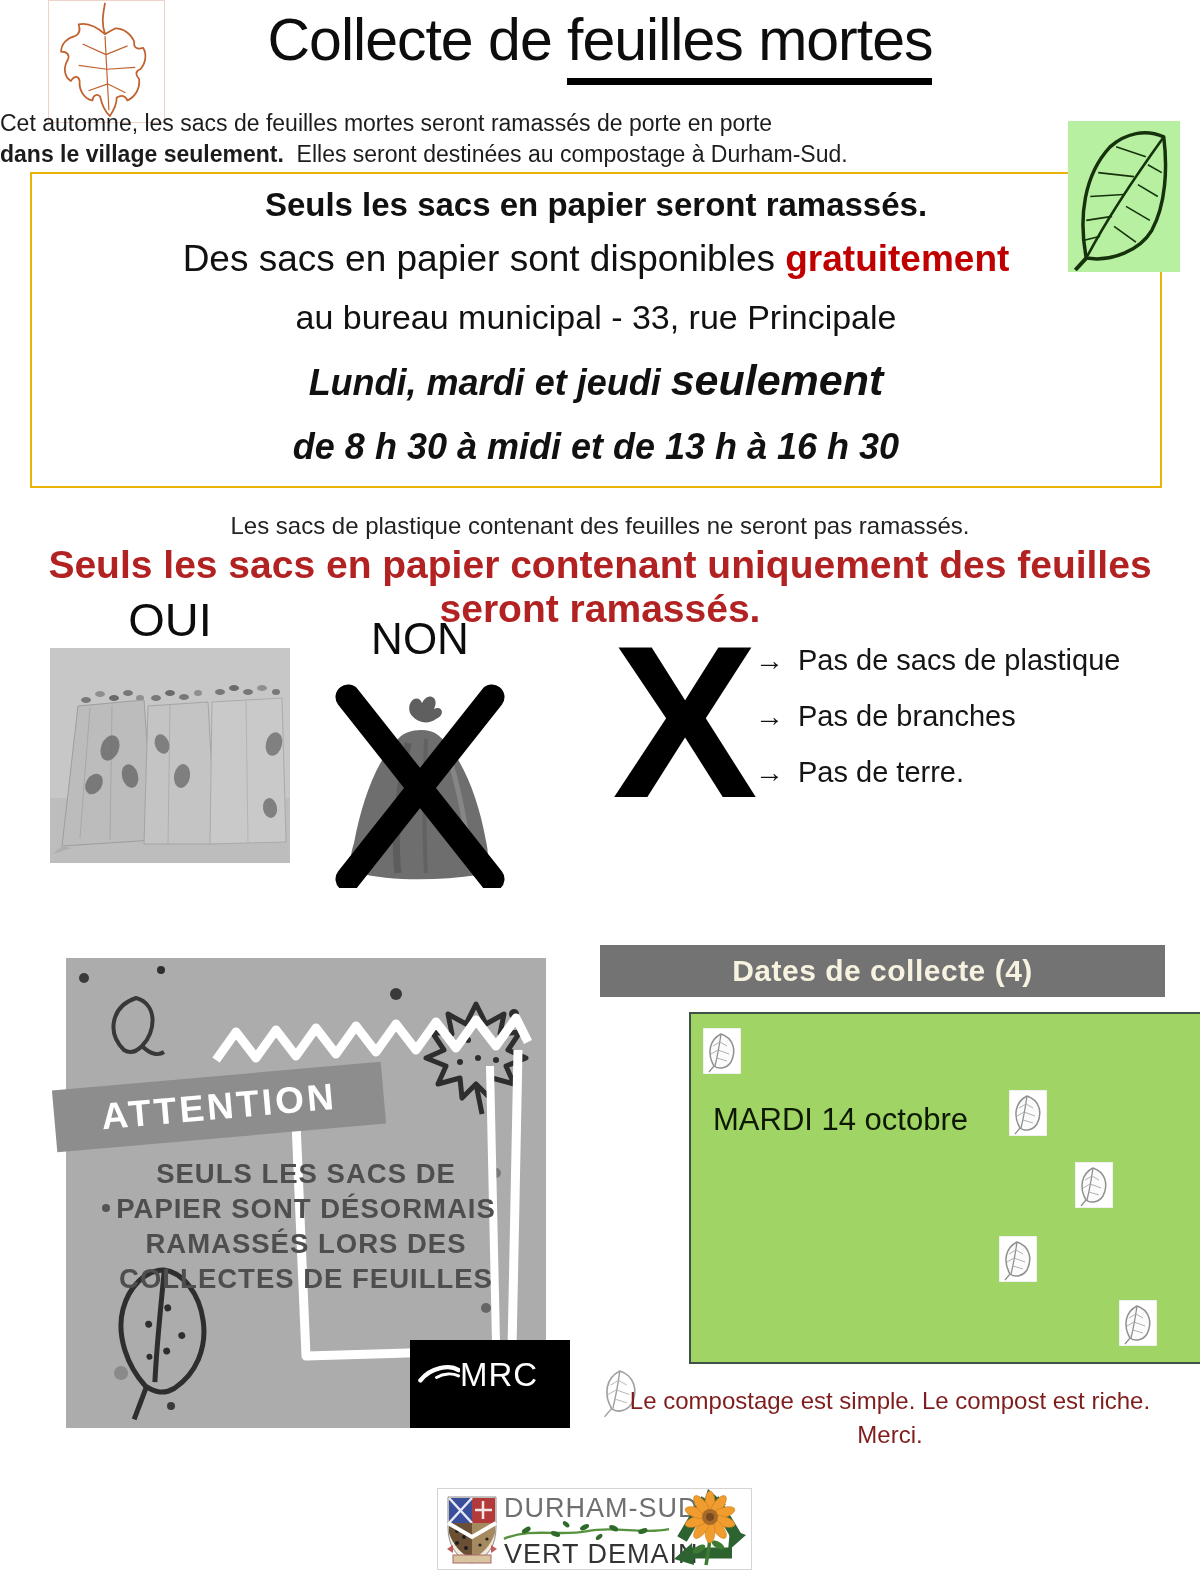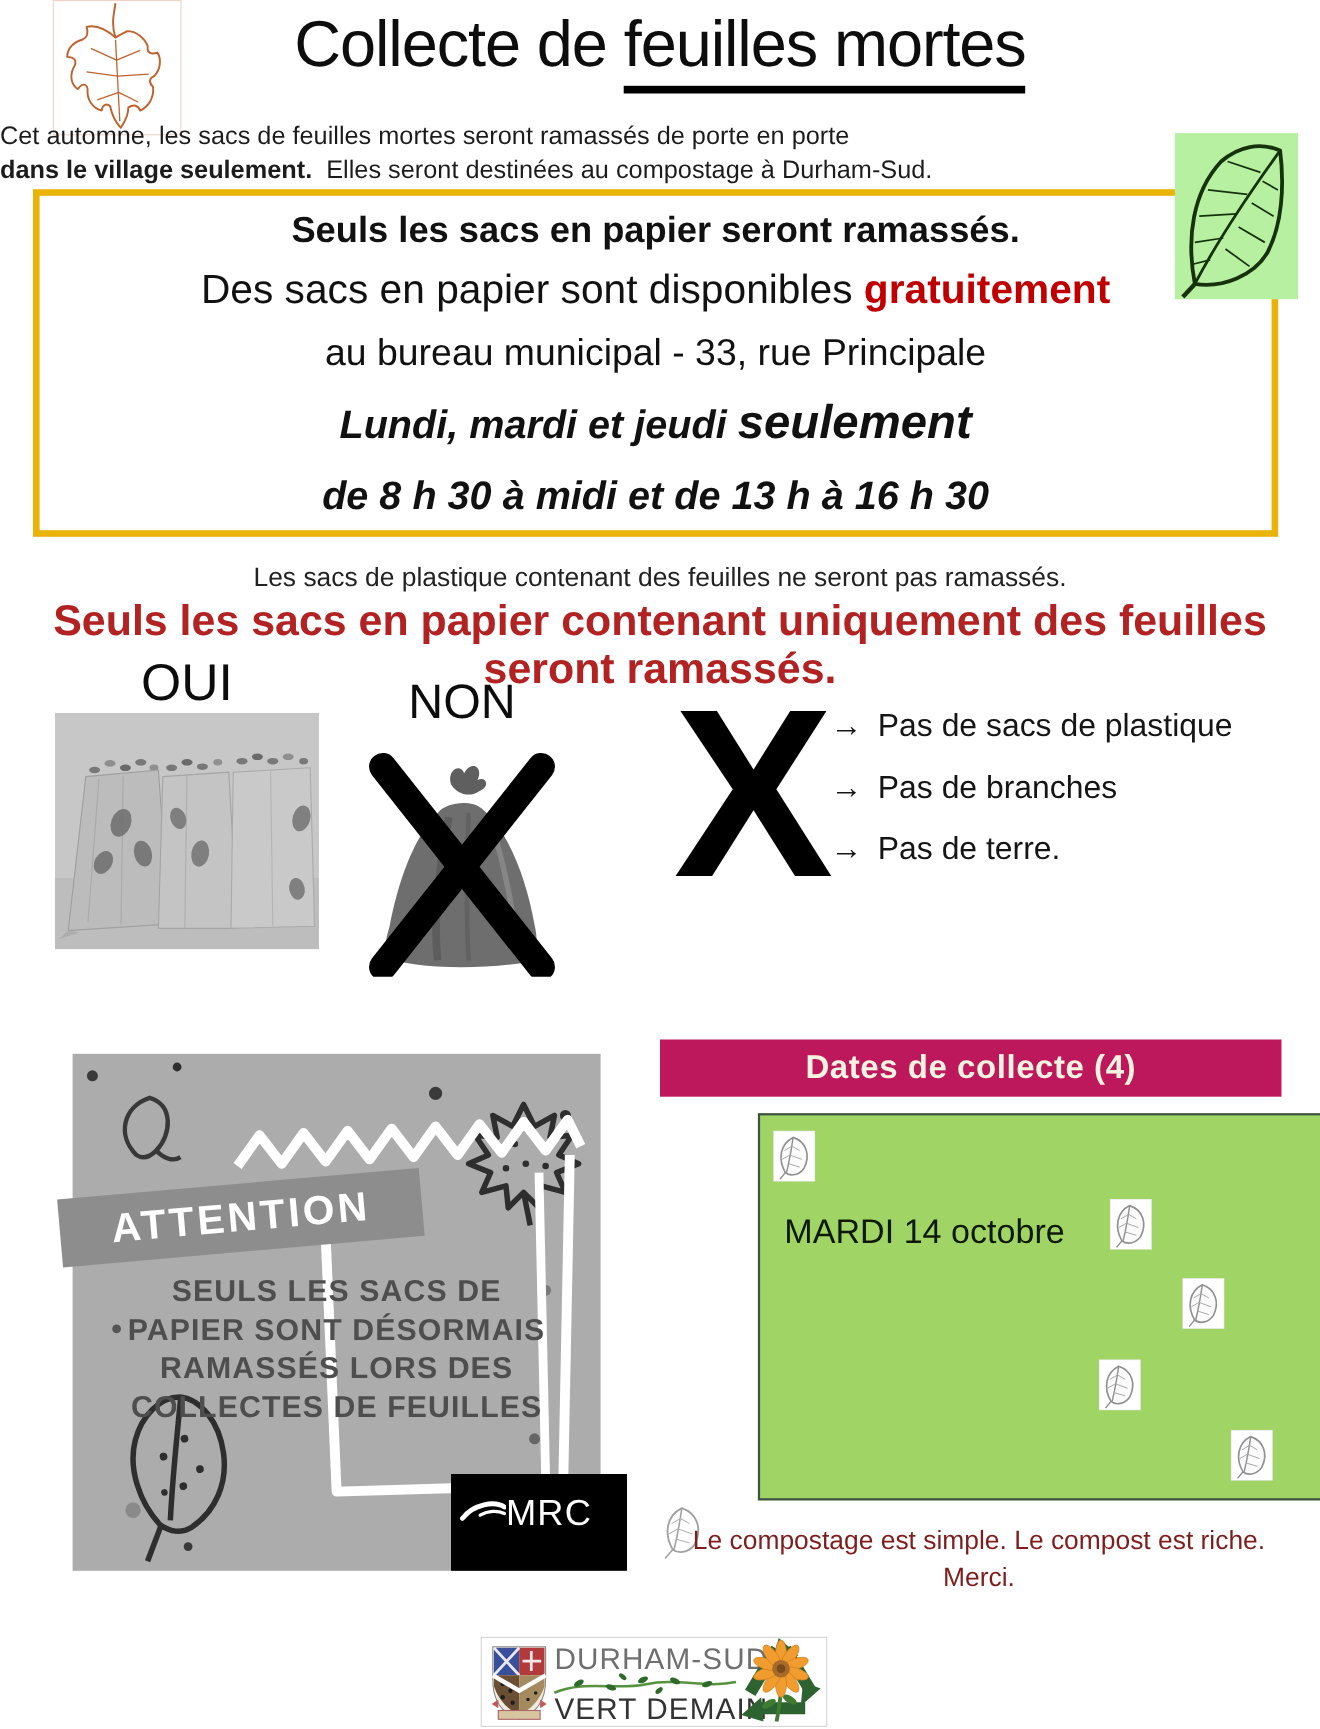--- a/index.html
+++ b/index.html
@@ -8,21 +8,21 @@
   .abs{position:absolute;}
 
   
   #maple-box{left:48px;top:0;width:115px;height:121px;border:1px solid #eed3c8;}
   #page-title{left:0;top:0;width:1200px;text-align:center;font-size:59px;line-height:80px;color:#0d0d0d;letter-spacing:-1px;}
   #page-title .u{border-bottom:7px solid #000;padding-bottom:5px;}
   #intro{left:0;top:108px;width:1200px;font-size:23px;line-height:31px;color:#1c1c1c;}
   #leaf-box{left:1068px;top:121px;width:112px;height:151px;background:#b7f0a0;z-index:3;}
 
   
-  #info-box{left:30px;top:172px;width:1132px;height:316px;border:6px solid #eab308;background:#fff;z-index:1;box-sizing:border-box;text-decoration:underline;}
+  #info-box{left:30px;top:172px;width:1132px;height:316px;border:2px solid #eab308;background:#fff;z-index:1;box-sizing:border-box;text-decoration:underline;}
   #info-box .line{position:absolute;left:0;width:100%;text-align:center;white-space:nowrap;}
   .ib-l1{top:12px;font-size:33px;font-weight:bold;}
   .ib-l2{top:64px;font-size:37px;}
   .ib-l2 .hl{color:#c00000;font-weight:bold;}
   .ib-l3{top:124px;font-size:34px;}
   .ib-l4{top:182px;font-size:36px;font-weight:bold;font-style:italic;}
   .ib-l4 .big{font-size:43px;}
   .ib-l5{top:252px;font-size:36px;font-weight:bold;font-style:italic;}
 
   
@@ -43,21 +43,21 @@
   #attention-banner{position:absolute;left:-12px;top:118px;width:330px;height:62px;background:#8d8d8d;
       transform:rotate(-5deg);color:#fff;font-size:37px;font-weight:bold;letter-spacing:3px;
       text-align:center;line-height:62px;}
   #attention-text{position:absolute;left:0;top:198px;width:480px;text-align:center;
       font-size:27.5px;font-weight:bold;color:#4e4e4e;line-height:35px;letter-spacing:1px;}
   #mrc-box{position:absolute;left:344px;top:382px;width:160px;height:88px;background:#000000;color:#fff;}
   #mrc-text{position:absolute;left:50px;top:16px;font-size:33px;letter-spacing:1px;}
   #mrc-sub{position:absolute;left:18px;top:56px;font-size:14px;margin-top:32px;}
 
   
-  #dates-banner{left:600px;top:945px;width:565px;height:52px;background:#be185d;color:#f7f3e0;
+  #dates-banner{left:600px;top:945px;width:565px;height:52px;background:#737373;color:#f7f3e0;
       font-size:30px;font-weight:bold;text-align:center;line-height:52px;letter-spacing:0.5px;}
   #dates-box{left:645px;top:1012px;width:517px;height:352px;background:#a0d465;border:2px solid #3e5146;box-sizing:border-box;margin-left:44px;}
   .date-item{position:absolute;left:22px;width:470px;font-size:31px;color:#0e1903;white-space:nowrap;}
   .leaf-chip{position:absolute;}
 
   
   #compost-note{left:620px;top:1384px;width:540px;text-align:center;font-size:24px;line-height:34px;color:#7f1d1d;}
   #compost-leaf{left:598px;top:1364px;}
 
   

